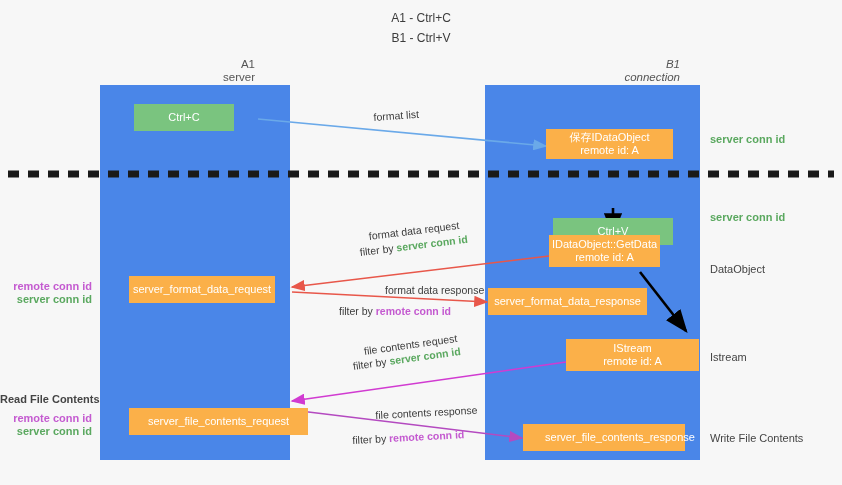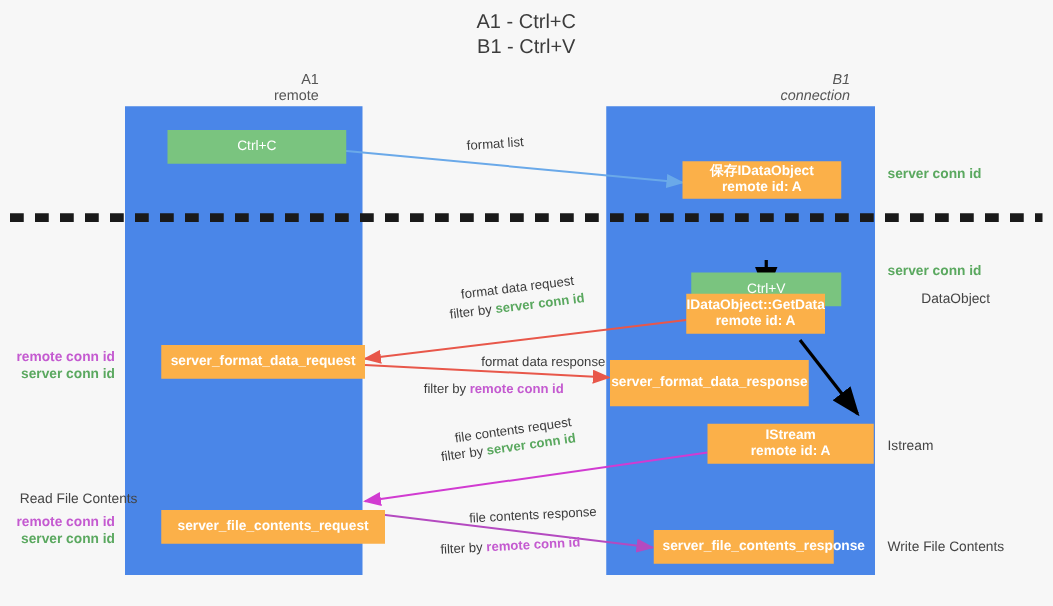--- a/index.html
+++ b/index.html
@@ -8,21 +8,21 @@
     background:#f7f7f7;
     font-family:"Liberation Sans","DejaVu Sans",sans-serif;
     position:relative;overflow:hidden;
   }
   #stage{position:absolute;inset:0;}
 
   
   .title{
     position:absolute;left:0;right:0;top:8px;
     text-align:center;color:#3c3c3c;
-    font-size:16px;line-height:20px;
+    font-size:12px;line-height:20px;
   }
 
   
   .colhead{
     position:absolute;text-align:right;color:#555;
     font-size:11.5px;line-height:13px;
   }
   .colhead .h1{display:block;}
   .colhead .h2{display:block;}
 
@@ -31,34 +31,34 @@
 
   
   .box{
     position:absolute;box-sizing:border-box;
     display:flex;flex-direction:column;
     align-items:center;justify-content:center;
     color:#ffffff;font-size:11px;line-height:13px;
     text-align:center;padding:2px 4px;
   }
   .box.green{background:#7ac47f;}
-  .box.orange{background:#fbb049;font-weight:bold;}
+  .box.orange{background:#fbb049;}
   .box .l1{display:block;}
   .box .l2{display:block;}
 
   
   .sidelabel{
     position:absolute;font-size:11px;line-height:14px;
     color:#444;white-space:nowrap;
   }
   .sidelabel.right{text-align:left;}
   .sidelabel.left{text-align:right;}
   .c-green{color:#5aa85f;font-weight:bold;}
   .c-mag{color:#c45ad0;font-weight:bold;}
-  .c-plain{color:#444;font-weight:normal;margin-left:12px;}
+  .c-plain{color:#444;font-weight:bold;}
 
   
   .cap{
     position:absolute;font-size:10.5px;line-height:14px;
     color:#3c3c3c;white-space:nowrap;
   }
   .cap .g{color:#5aa85f;font-weight:bold;}
   .cap .m{color:#c45ad0;font-weight:bold;}
 
   
@@ -69,21 +69,21 @@
 
 <div id="stage">
 
   <div class="title">
     <div>A1 - Ctrl+C</div>
     <div>B1 - Ctrl+V</div>
   </div>
 
   <div class="colhead" style="left:135px;top:58px;width:120px;">
     <span class="h1">A1</span>
-    <span class="h2">remote</span>
+    <span class="h2">server</span>
   </div>
   <div class="colhead" style="left:540px;top:58px;width:140px;font-style:italic;">
     <span class="h1">B1</span>
     <span class="h2">connection</span>
   </div>
 
   <div class="lane" style="left:100px;top:85px;width:190px;height:375px;"></div>
   <div class="lane" style="left:485px;top:85px;width:215px;height:375px;"></div>
 
   <svg class="overlay">
@@ -115,21 +115,21 @@
 
     <line x1="549" y1="256" x2="292" y2="287" stroke="#e8574a" stroke-width="1.6" marker-end="url(#ah-red)"></line>
 
     <line x1="292" y1="292" x2="487" y2="302" stroke="#e8574a" stroke-width="1.6" marker-end="url(#ah-red)"></line>
 
     <line x1="566" y1="362" x2="292" y2="401" stroke="#d13bd1" stroke-width="1.6" marker-end="url(#ah-mag)"></line>
 
     <line x1="292" y1="410" x2="522" y2="438" stroke="#b44ac0" stroke-width="1.6" marker-end="url(#ah-purple)"></line>
   </svg>
 
-  <div class="box green" style="left:134px;top:104px;width:143px;height:27px;">
+  <div class="box green" style="left:134px;top:104px;width:100px;height:27px;">
     <span class="l1">Ctrl+C</span>
   </div>
 
   <div class="box orange" style="left:546px;top:129px;width:127px;height:30px;">
     <span class="l1">保存IDataObject</span>
     <span class="l2">remote id: A</span>
   </div>
 
   <div class="box green" style="left:553px;top:181px;width:120px;height:27px;margin-top:37px;">
     <span class="l1">Ctrl+V</span>
@@ -138,33 +138,33 @@
   <div class="box orange" style="left:549px;top:235px;width:111px;height:32px;">
     <span class="l1">IDataObject::GetData</span>
     <span class="l2">remote id: A</span>
   </div>
 
   <div class="box orange" style="left:566px;top:339px;width:133px;height:32px;">
     <span class="l1">IStream</span>
     <span class="l2">remote id: A</span>
   </div>
 
-  <div class="box orange" style="left:129px;top:276px;width:163px;height:27px;">
+  <div class="box orange" style="left:129px;top:276px;width:146px;height:27px;">
     <span class="l1">server_format_data_request</span>
   </div>
 
-  <div class="box orange" style="left:488px;top:288px;width:159px;height:37px;">
+  <div class="box orange" style="left:488px;top:288px;width:159px;height:27px;">
     <span class="l1">server_format_data_response</span>
   </div>
 
   <div class="box orange" style="left:129px;top:408px;width:179px;height:27px;">
     <span class="l1">server_file_contents_request</span>
   </div>
 
-  <div class="box orange" style="left:523px;top:424px;width:144px;height:27px;padding-left:36px;">
+  <div class="box orange" style="left:523px;top:424px;width:162px;height:27px;padding-left:36px;">
     <span class="l1">server_file_contents_response</span>
   </div>
 
   <div class="cap" style="left:373px;top:110px;transform:rotate(-4deg);transform-origin:left top;">
     <span>format list</span>
   </div>
 
   <div class="cap" style="left:368px;top:229px;transform:rotate(-7deg);transform-origin:left top;">
     <span>format data request</span>
   </div>
@@ -190,21 +190,21 @@
     <span>file contents response</span>
   </div>
   <div class="cap" style="left:352px;top:433px;transform:rotate(-3deg);transform-origin:left top;">
     <span>filter by </span><span class="m">remote conn id</span>
   </div>
 
   <div class="sidelabel right c-green" style="left:710px;top:132px;">server conn id</div>
 
   <div class="sidelabel right c-green" style="left:710px;top:210px;">server conn id</div>
 
-  <div class="sidelabel right" style="left:710px;top:232px;margin-left:27px;">DataObject</div>
+  <div class="sidelabel right" style="left:710px;top:262px;">DataObject</div>
 
   <div class="sidelabel right" style="left:710px;top:350px;">Istream</div>
 
   <div class="sidelabel right" style="left:710px;top:431px;text-align:right;">Write File Contents</div>
 
   <div class="sidelabel left c-mag" style="left:0px;top:279px;width:92px;">remote conn id</div>
   <div class="sidelabel left c-green" style="left:0px;top:292px;width:92px;">server conn id</div>
 
   <div class="sidelabel left c-plain" style="left:0px;top:392px;width:98px;">Read File Contents</div>
   <div class="sidelabel left c-mag" style="left:0px;top:411px;width:92px;">remote conn id</div>

